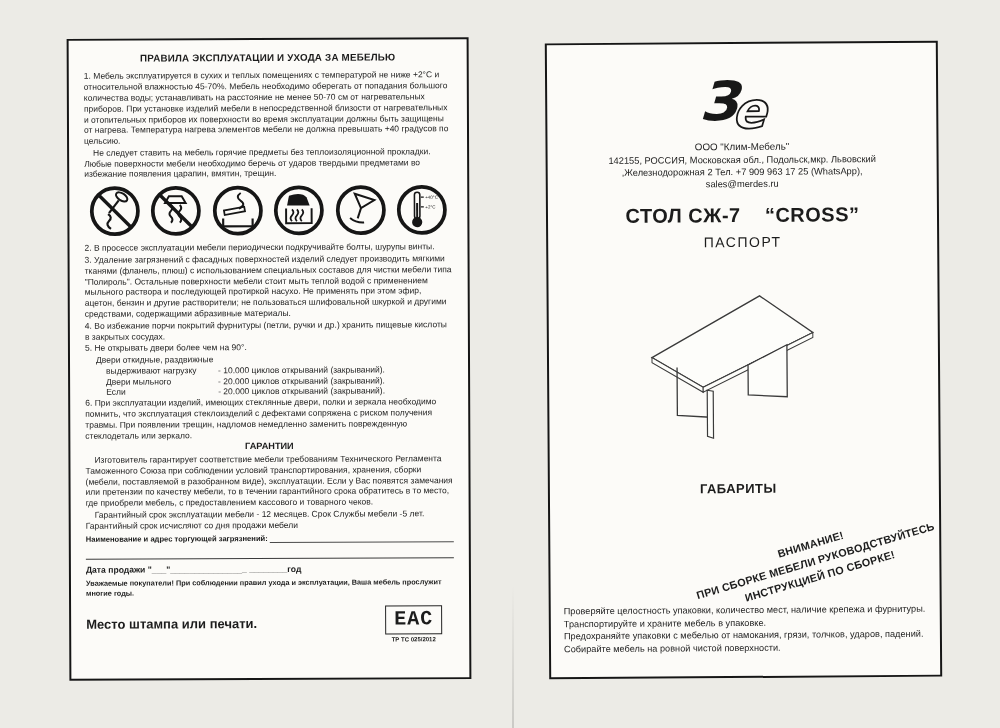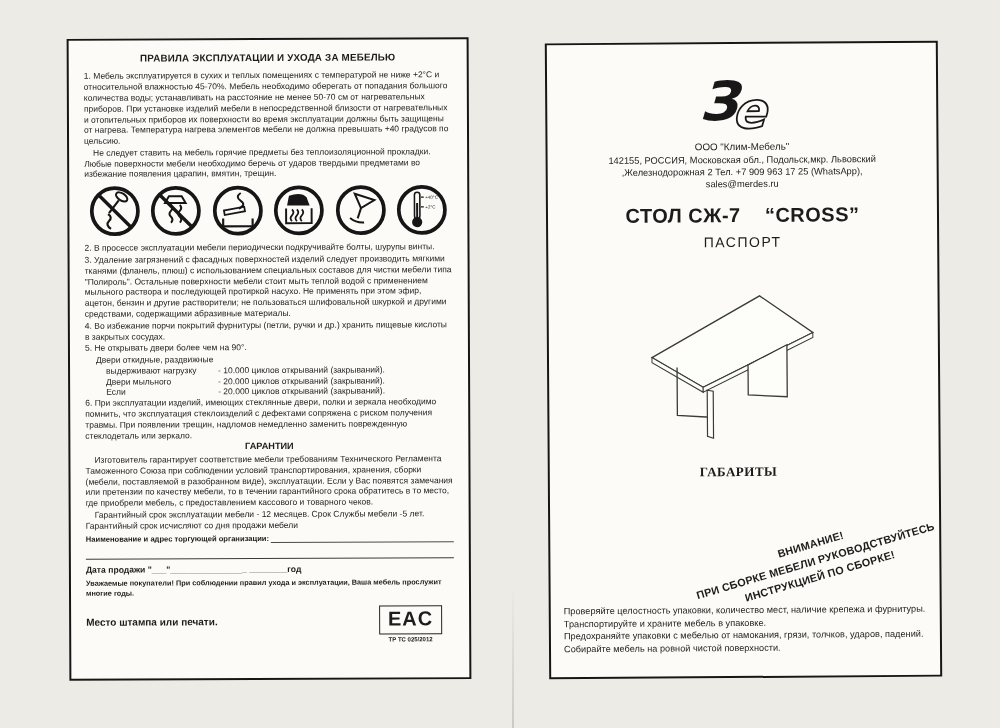--- a/index.html
+++ b/index.html
@@ -28,37 +28,37 @@
   .load-line { padding-left:11px; }
   .load-row { display:flex; padding-left:13px; }
   .load-row .ll { width:112px; flex:none;margin-left:8px; }
   .gar-head { text-align:center; font-weight:bold; font-size:9.2px; margin:1px 0; }
   .org-row { display:flex; align-items:flex-end; font-weight:bold; font-size:7.6px; margin-top:3px; }
   .fill-line { flex:1; border-bottom:1px solid #4a4a4a; height:9px; margin-left:2px; }
   .blank-line { border-bottom:1.3px solid #3a3a3a; height:15px; margin-bottom:5px; }
   .date-row { font-weight:600; font-size:8.6px; margin-top:4px; }
   .buyers-note { font-weight:bold; font-size:7.3px; margin-top:3px; }
   .bottom-row { display:flex; justify-content:space-between; align-items:flex-start; margin-top:9px; padding-right:12px; }
-  .stamp-note { font-weight:600; font-size:10px; margin-top:10px; }
+  .stamp-note { font-weight:600; font-size:13px; margin-top:10px; }
   .eac-wrap { text-align:center; }
-  .eac-box { display:inline-block; border:1.5px solid #242424; padding:0 8px 2px; font-size:20px; font-weight:800; letter-spacing:1px; font-family:Liberation Sans, sans-serif; }
+  .eac-box { display:inline-block; border:1.5px solid #242424; padding:0 8px 2px; font-size:20px; font-weight:800; letter-spacing:1px; font-family:Liberation Mono, monospace; }
   .eac-reg { font-size:6px; font-weight:bold; margin-top:2px; white-space:nowrap; }
   
   .page-right {
     left:547px; top:42px; width:393px; height:636px;
     transform:rotate(-0.4deg);
   }
   .page-right > div, .page-right > svg { position:absolute; }
   .logo-wrap { left:0; right:0; top:24px; text-align:center; }
   .company-block { left:0; right:0; top:97px; text-align:center; font-size:9.3px; line-height:1.32; }
   .company-name { font-size:9.8px; }
   .product-title { left:0; right:0; top:160px; text-align:center; font-size:20px; font-weight:bold; letter-spacing:0.5px; }
   .product-subtitle { left:0; right:0; top:190px; text-align:center; font-size:14px; letter-spacing:1.5px; }
   .drawing-wrap { left:98px; top:243px; }
-  .dims-head { left:150px; top:420px; font-size:13px; font-weight:bold; letter-spacing:0.5px;font-family:Liberation Serif, serif; }
+  .dims-head { left:150px; top:437px; font-size:13px; font-weight:bold; letter-spacing:0.5px; }
   .dims-table { left:110px; top:444px; font-size:11.5px; line-height:1.45; }
   .dim-row { display:flex; }
   .dim-row .dl { width:82px; flex:none; }
   .warn-stamp {
     left:110px; top:492px; width:310px; text-align:center;
     transform:rotate(-16deg); transform-origin:center;
     font-weight:bold; font-size:10.8px; line-height:1.55; letter-spacing:0.2px;
   }
   .care-block { left:13px; right:8px; top:560px; font-size:9.2px; line-height:1.38; }
   
@@ -148,21 +148,21 @@
     <span>- 20.000 циклов открываний (закрываний).</span>
   </div>
 
   <p class="para">6. При эксплуатации изделий, имеющих стеклянные двери, полки и зеркала необходимо помнить, что эксплуатация стеклоизделий с дефектами сопряжена с риском получения травмы. При появлении трещин, надломов немедленно заменить поврежденную стеклодеталь или зеркало.</p>
 
   <div class="gar-head">ГАРАНТИИ</div>
   <p class="para indent">Изготовитель гарантирует соответствие мебели требованиям Технического Регламента Таможенного Союза  при соблюдении условий транспортирования, хранения, сборки (мебели, поставляемой в разобранном виде), эксплуатации. Если у Вас появятся замечания или претензии по качеству мебели, то в течении гарантийного срока обратитесь в то место, где приобрели мебель, с предоставлением кассового и товарного чеков.</p>
   <p class="para indent">Гарантийный срок эксплуатации мебели - 12 месяцев. Срок Службы мебели -5 лет. Гарантийный срок исчисляют со дня продажи мебели</p>
 
   <div class="org-row">
-    <span>Наименование и адрес торгующей организации:</span>
+    <span>Наименование и адрес торгующей загрязнений:</span>
     <span class="fill-line"></span>
   </div>
   <div class="blank-line"></div>
 
   <div class="date-row">Дата продажи "___"________________  ________год</div>
   <div class="buyers-note">Уважаемые покупатели! При соблюдении правил ухода и эксплуатации, Ваша мебель прослужит многие годы.</div>
 
   <div class="bottom-row">
     <div class="stamp-note">Место штампа или печати.</div>
     <div class="eac-wrap">

